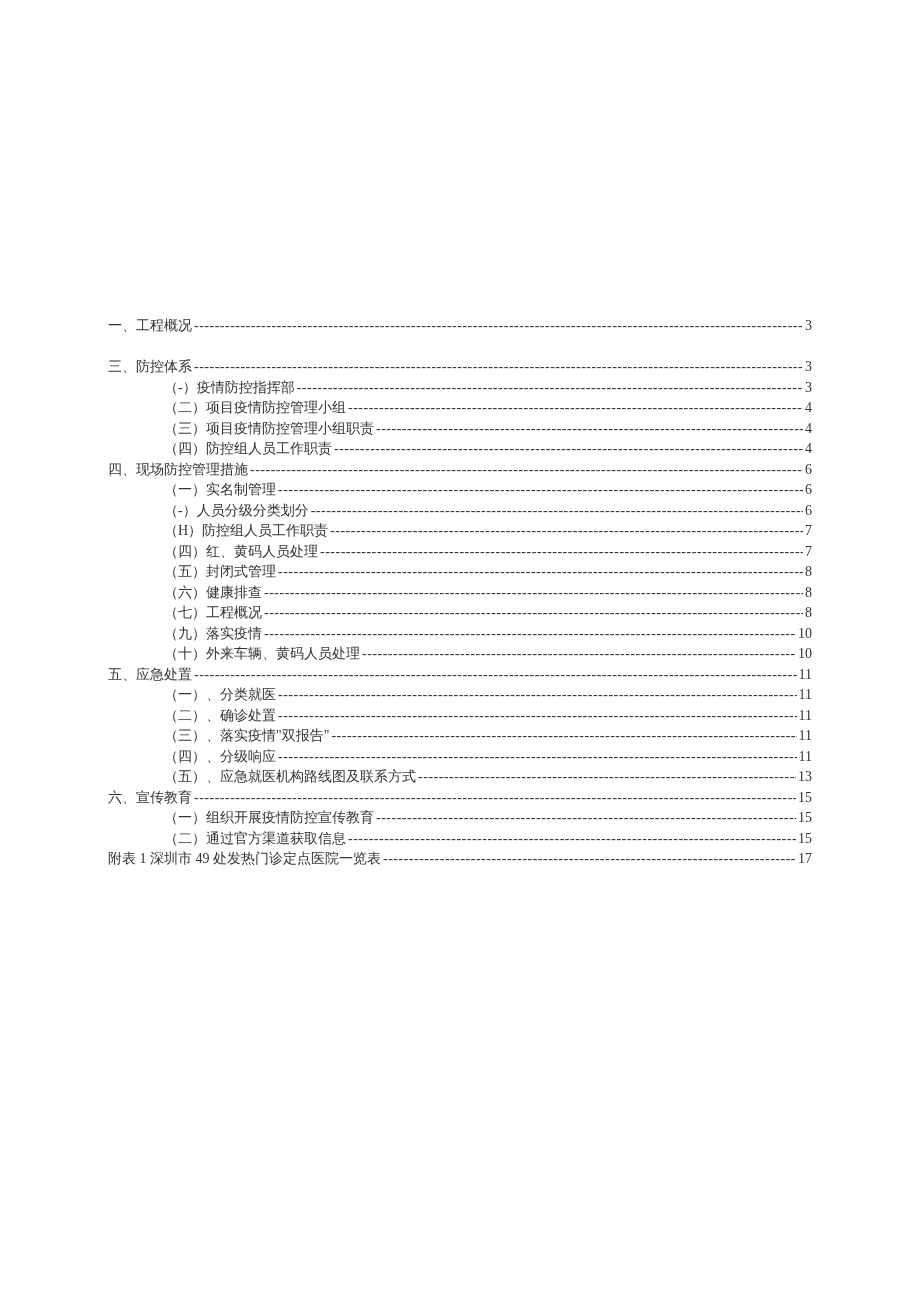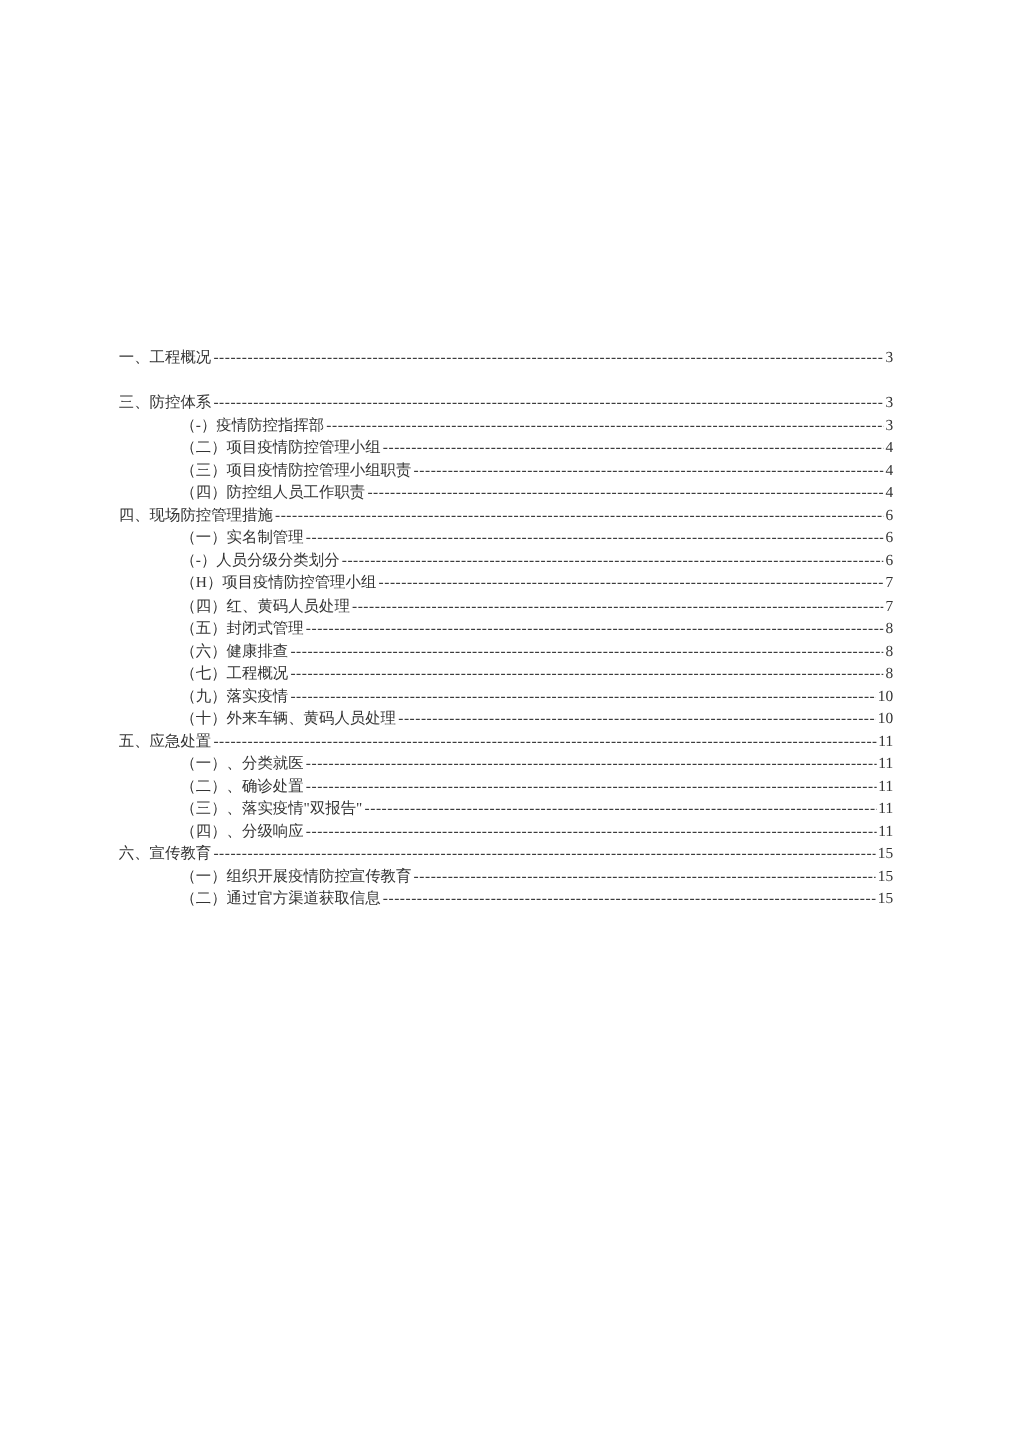--- a/index.html
+++ b/index.html
@@ -99,21 +99,21 @@
       <span class="toc-title">（一）实名制管理</span>
       <span class="toc-leader"></span>
       <span class="toc-page">6</span>
     </div>
     <div class="toc-entry level-1">
       <span class="toc-title">（-）人员分级分类划分</span>
       <span class="toc-leader"></span>
       <span class="toc-page">6</span>
     </div>
     <div class="toc-entry level-1">
-      <span class="toc-title">（H）项目疫情防控管理小组</span>
+      <span class="toc-title">（H）防控组人员工作职责</span>
       <span class="toc-leader"></span>
       <span class="toc-page">7</span>
     </div>
     <div class="toc-entry level-1">
       <span class="toc-title">（四）红、黄码人员处理</span>
       <span class="toc-leader"></span>
       <span class="toc-page">7</span>
     </div>
     <div class="toc-entry level-1">
       <span class="toc-title">（五）封闭式管理</span>
@@ -158,28 +158,38 @@
     <div class="toc-entry level-1">
       <span class="toc-title">（三）、落实疫情"双报告"</span>
       <span class="toc-leader"></span>
       <span class="toc-page">11</span>
     </div>
     <div class="toc-entry level-1">
       <span class="toc-title">（四）、分级响应</span>
       <span class="toc-leader"></span>
       <span class="toc-page">11</span>
     </div>
+    <div class="toc-entry level-1">
+      <span class="toc-title">（五）、应急就医机构路线图及联系方式</span>
+      <span class="toc-leader"></span>
+      <span class="toc-page">13</span>
+    </div>
     <div class="toc-entry level-0">
       <span class="toc-title">六、宣传教育</span>
       <span class="toc-leader"></span>
       <span class="toc-page">15</span>
     </div>
     <div class="toc-entry level-1">
       <span class="toc-title">（一）组织开展疫情防控宣传教育</span>
       <span class="toc-leader"></span>
       <span class="toc-page">15</span>
     </div>
     <div class="toc-entry level-1">
       <span class="toc-title">（二）通过官方渠道获取信息</span>
       <span class="toc-leader"></span>
       <span class="toc-page">15</span>
     </div>
+    <div class="toc-entry level-0">
+      <span class="toc-title">附表 1 深圳市 49 处发热门诊定点医院一览表 </span>
+      <span class="toc-leader"></span>
+      <span class="toc-page">17</span>
+    </div>
   </div>
 
 </body></html>

